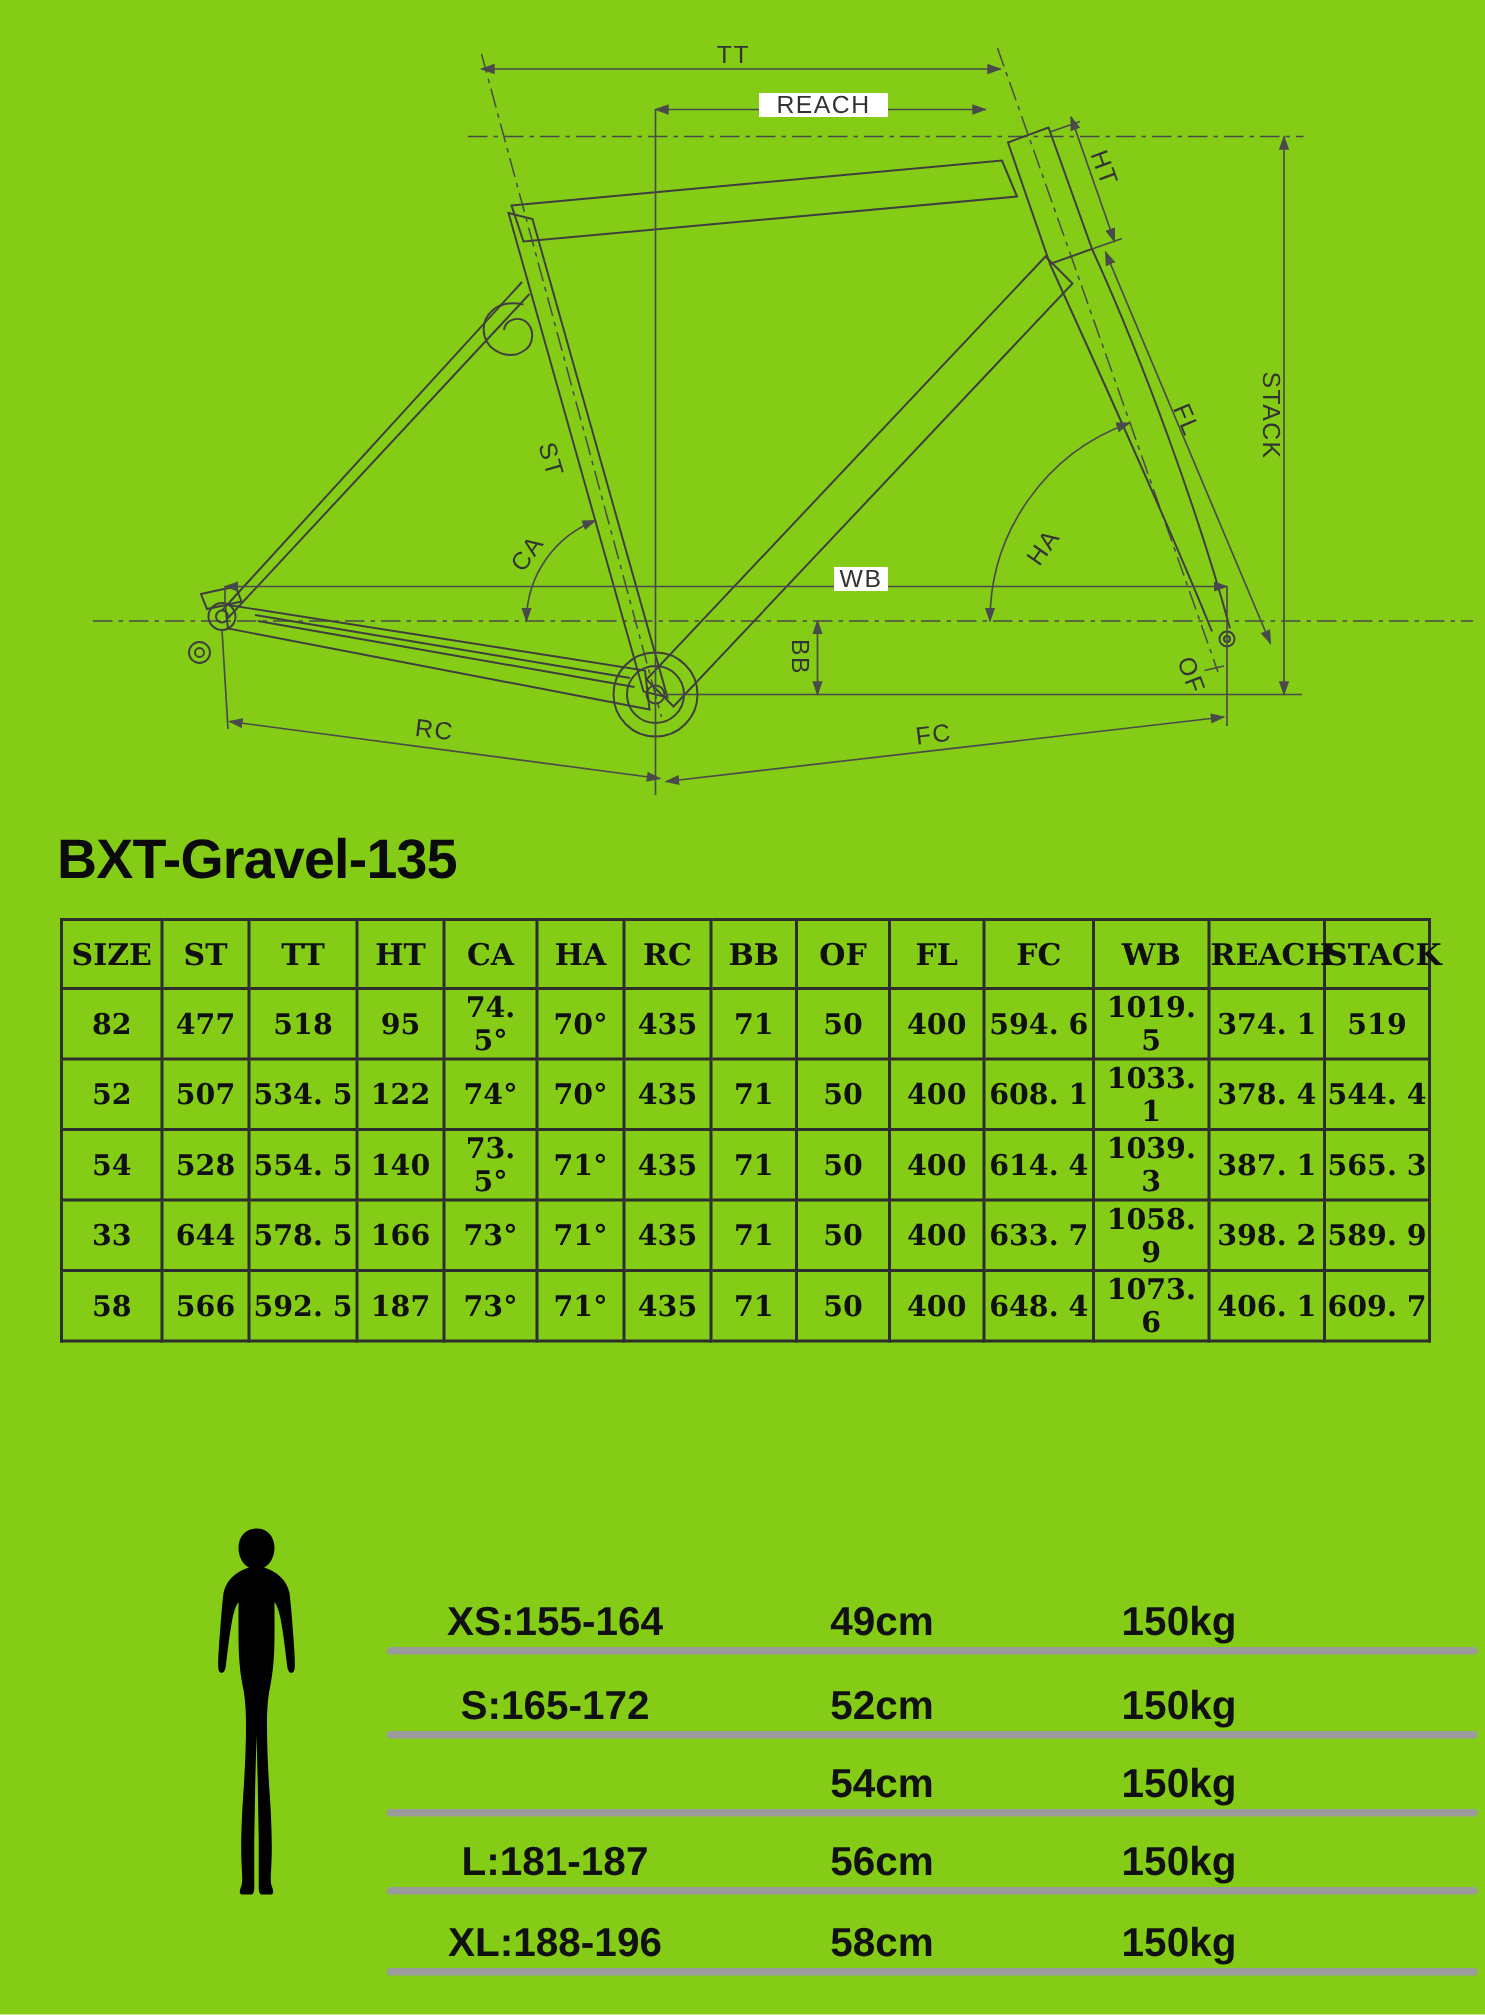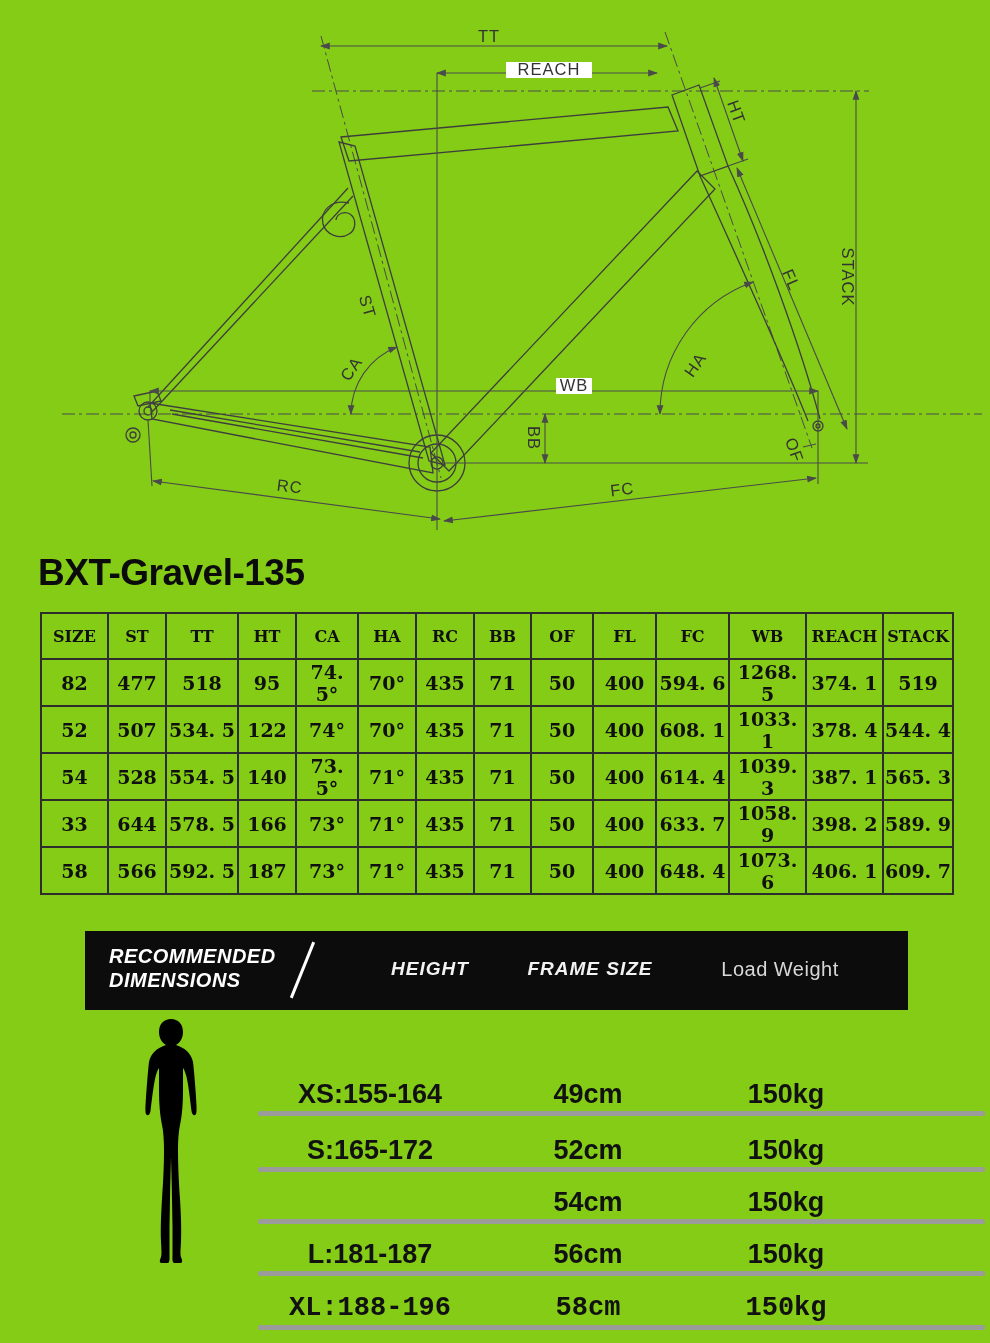--- a/index.html
+++ b/index.html
@@ -17,47 +17,47 @@
 
   
   .title{position:absolute;left:38px;top:552px;font-size:37px;font-weight:700;
          color:#0b0b0b;letter-spacing:-0.5px;}
 
   
   .geo-wrap{position:absolute;left:40px;top:612px;}
   table.geo{border-collapse:collapse;table-layout:fixed;width:912px;}
   table.geo th,table.geo td{border:2px solid #2d2d2d;text-align:center;padding:0;
       font-family:"DejaVu Serif",serif;font-weight:700;color:#101010;}
-  table.geo th{height:44px;font-size:16px;}
+  table.geo th{height:44px;font-size:20px;}
   table.geo td{height:45px;font-size:19px;}
 
   
   .banner{position:absolute;left:85px;top:931px;width:823px;height:79px;background:#0c0c0c;}
   .banner .rec{position:absolute;left:24px;top:13px;color:#fff;font-weight:800;
       font-style:italic;font-size:20px;line-height:24px;letter-spacing:0.5px;}
   .banner .slash{position:absolute;left:216px;top:9px;width:3px;height:60px;
       background:#fff;transform:rotate(22deg);}
   .banner .bh{position:absolute;top:27px;color:#f2f2f2;font-style:italic;font-weight:600;
       font-size:19px;letter-spacing:1px;text-align:center;}
   .banner .h-height{left:265px;width:160px;}
   .banner .h-frame{left:415px;width:180px;}
   .banner .h-load{left:600px;width:190px;font-style:normal;font-weight:400;
       color:#d8d8d8;font-size:20px;letter-spacing:0.5px;}
 
   
   .silhouette{position:absolute;left:136px;top:1016px;width:70px;height:252px;}
 
   
-  .size-rows{position:absolute;left:0;top:13px;width:990px;height:1119px;}
+  .size-rows{position:absolute;left:0;top:0;width:990px;height:1119px;}
   .s-row{position:absolute;left:0;width:990px;height:42px;}
   .size-rows .s-row:nth-of-type(1){top:1066px;}
   .size-rows .s-row:nth-of-type(2){top:1122px;}
   .size-rows .s-row:nth-of-type(3){top:1174px;}
   .size-rows .s-row:nth-of-type(4){top:1226px;}
-  .size-rows .s-row:nth-of-type(5){top:1280px;font-family:Liberation Mono, monospace;}
+  .size-rows .s-row:nth-of-type(5){top:1280px;}
   .s-row span{position:absolute;top:0;font-size:27px;font-weight:700;color:#111;
       text-align:center;line-height:30px;}
   .s-row .s-h{left:250px;width:240px;}
   .s-row .s-f{left:508px;width:160px;text-align:center;}
   .s-row .s-w{left:706px;width:160px;}
   .s-row .s-line{position:absolute;left:258px;top:32px;width:727px;height:5px;
       background:#9b9b9b;border-radius:2px;}
 </style>
 </head>
 <body>
@@ -190,21 +190,21 @@
             <td>477</td>
             <td>518</td>
             <td>95</td>
             <td>74. 5°</td>
             <td>70°</td>
             <td>435</td>
             <td>71</td>
             <td>50</td>
             <td>400</td>
             <td>594. 6</td>
-            <td>1268. 5</td>
+            <td>1019. 5</td>
             <td>374. 1</td>
             <td>519</td>
           </tr>
           <tr>
             <td>52</td>
             <td>507</td>
             <td>534. 5</td>
             <td>122</td>
             <td>74°</td>
             <td>70°</td>
@@ -262,30 +262,20 @@
             <td>400</td>
             <td>648. 4</td>
             <td>1073. 6</td>
             <td>406. 1</td>
             <td>609. 7</td>
           </tr>
         </tbody>
     </table>
   </div>
 
-  <div class="banner">
-    <div class="rec">
-      <div>RECOMMENDED</div>
-      <div>DIMENSIONS</div>
-    </div>
-    <div class="slash"></div>
-    <div class="bh h-height">HEIGHT</div>
-    <div class="bh h-frame">FRAME SIZE</div>
-    <div class="bh h-load">Load Weight</div>
-  </div>
 
   <div class="silhouette">
     <svg width="70" height="252" viewBox="0 0 70 250">
       <path fill="#000" d="M35,2 C42,2 47,7 47,15 C47,21 44,26 40,28
         C49,31 55,36 57,45 C58,53 59,66 60,80 C60.5,88 61,95 60,97
         C58.5,99.5 56,98 55.5,94 C54.5,86 53,72 51,62 C50,57 48.5,53 47,51
         L47,72 C47,88 46,98 44,108 C42.5,115 42,124 42,133 C42,150 43,168 44,182
         C45,198 45.5,214 45,224 C44.8,231 44,237 45,240 C46,243 47,245 45,246
         L38,246 C36,245 36.5,241 36.5,237 L36.5,210 L35.8,170 L35,140
         L34.2,170 L33.5,210 L33.5,237 C33.5,241 34,245 32,246 L25,246

